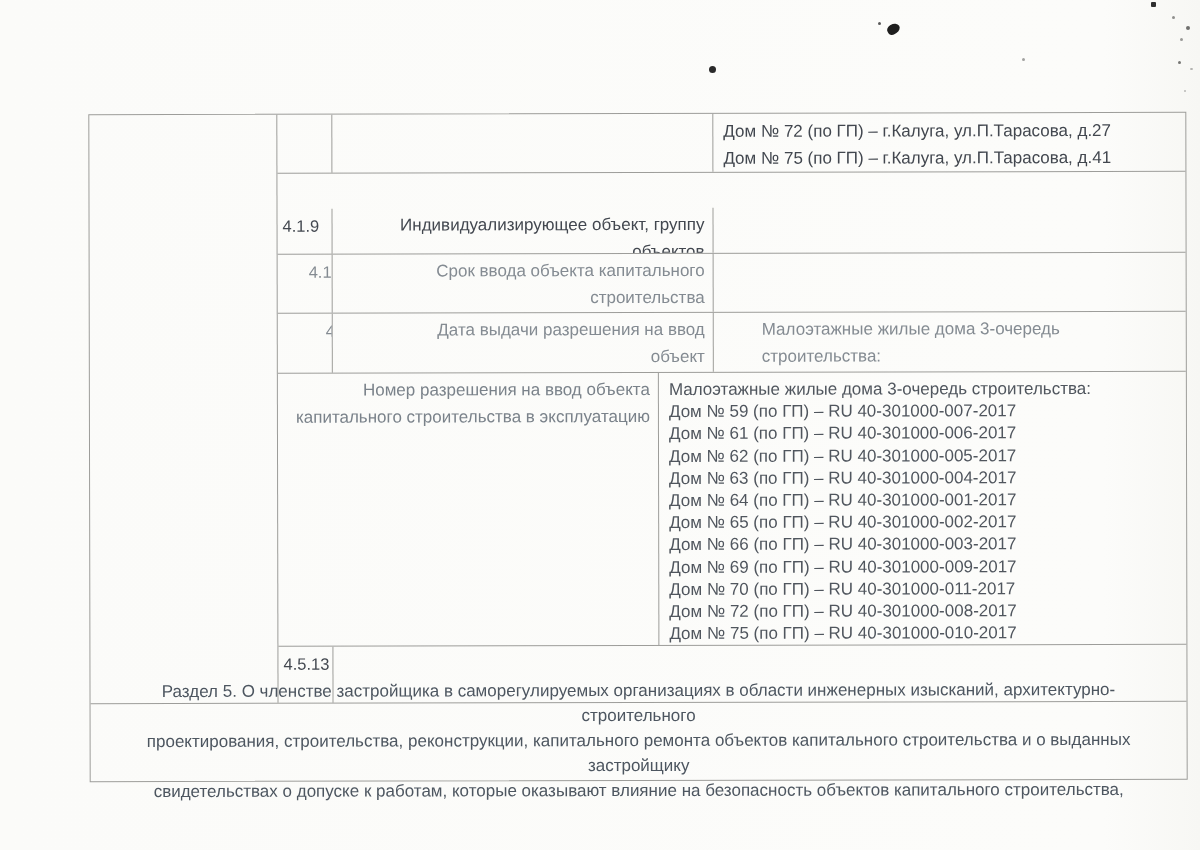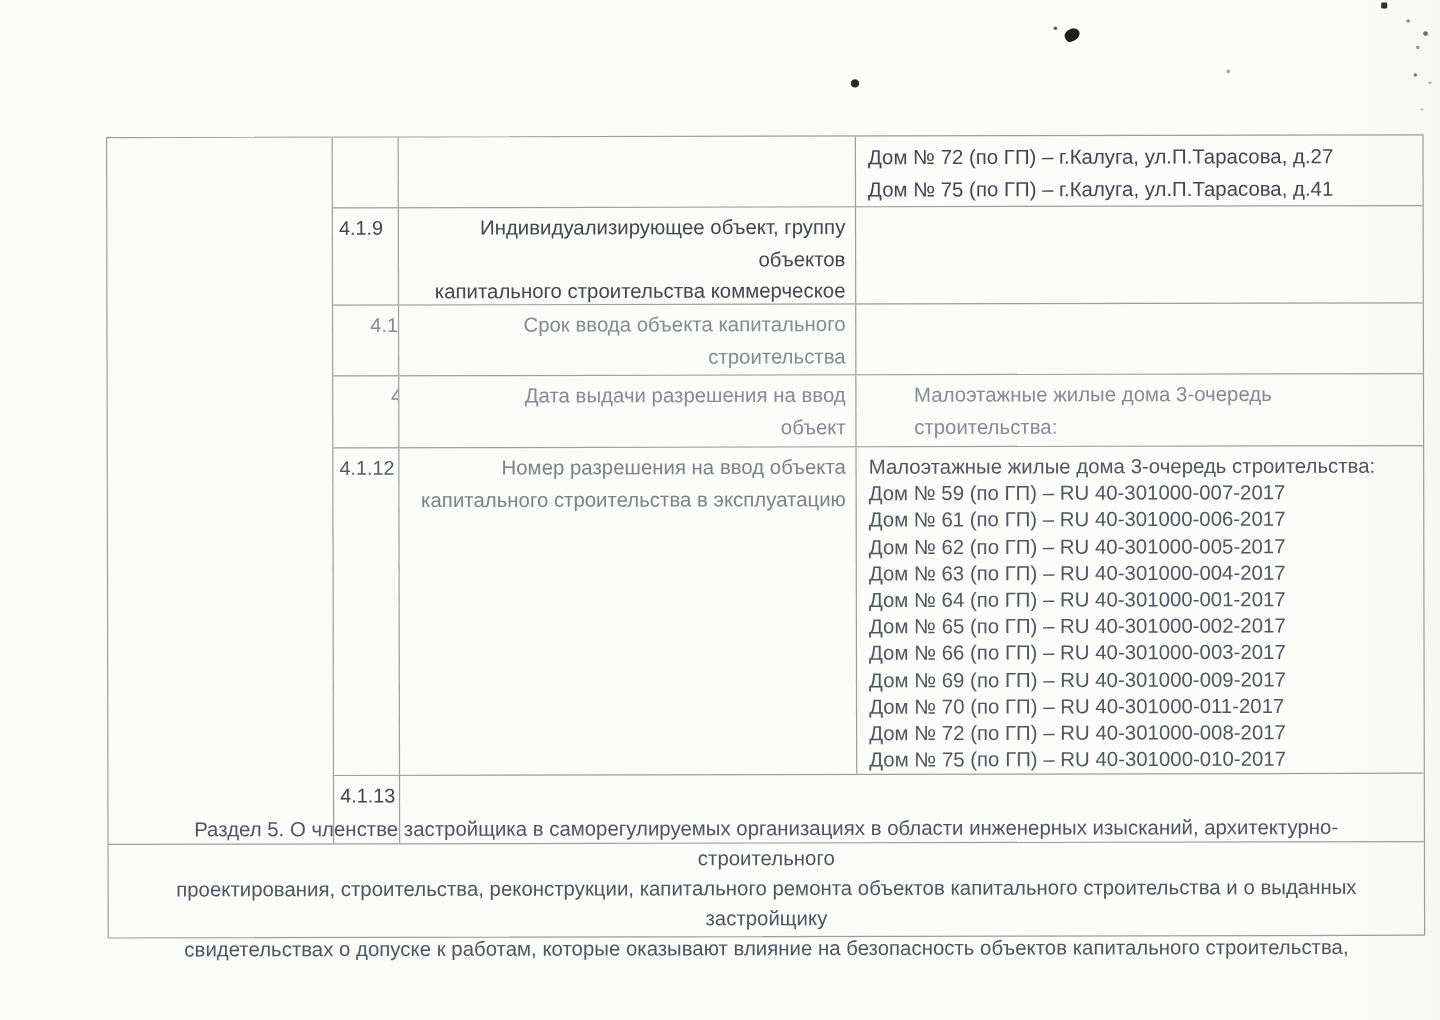--- a/index.html
+++ b/index.html
@@ -61,21 +61,21 @@
     width:381px;flex:none;
     padding:4px 8px 0 9px;
     border-right:1px solid var(--line);
     text-align:right;
   }
   .value{
     flex:1;
     padding:4px 8px 0 10px;
   }
   .r0 .value{padding-top:5px;color:var(--ink-dark);}
-  .r1 .num,.r1 .label{color:var(--ink-dark);}
+  .r1 .num,.r1 .label{color:var(--ink-dark);margin-top:35px;}
   .r1 .value{color:var(--ink-dark);}
   .r2 .num,.r2 .label,.r2 .value{color:var(--ink-light);padding-left:31px;}
   .r3 .num,.r3 .label,.r3 .value{color:var(--ink-light);padding-left:48px;}
   .r4 .num{color:var(--ink-mid);}
   .r4 .label{color:#7a828a;}
   .r4 .value{color:#50565e;line-height:22.2px;padding-top:6px;}
   .r5 .num,.r5 .label{color:var(--ink-dark);}
   .r5 .value{color:#60666e;}
   
   .footer-cell{
@@ -147,39 +147,38 @@
 
         <div class="trow r3">
           <div class="cell num">4.1.11</div>
           <div class="cell label">Дата выдачи разрешения на ввод объект
 капитального строительства в эксплуатацию</div>
           <div class="cell value">Малоэтажные жилые дома 3-очередь строительства:
 № 59, 61-66, 69, 70, 72, 75 по ГП – 09.01.2017г.</div>
         </div>
 
         <div class="trow r4">
-          <div class="cell num">4.1.12</div>
           <div class="cell label">Номер разрешения на ввод объекта
 капитального строительства в эксплуатацию</div>
           <div class="cell value">Малоэтажные жилые дома 3-очередь строительства:
 Дом № 59 (по ГП) – RU 40-301000-007-2017
 Дом № 61 (по ГП) – RU 40-301000-006-2017
 Дом № 62 (по ГП) – RU 40-301000-005-2017
 Дом № 63 (по ГП) – RU 40-301000-004-2017
 Дом № 64 (по ГП) – RU 40-301000-001-2017
 Дом № 65 (по ГП) – RU 40-301000-002-2017
 Дом № 66 (по ГП) – RU 40-301000-003-2017
 Дом № 69 (по ГП) – RU 40-301000-009-2017
 Дом № 70 (по ГП) – RU 40-301000-011-2017
 Дом № 72 (по ГП) – RU 40-301000-008-2017
 Дом № 75 (по ГП) – RU 40-301000-010-2017</div>
         </div>
 
         <div class="trow r5 last">
-          <div class="cell num">4.1.13</div>
+          <div class="cell num">4.5.13</div>
         </div>
 
       </div>
     </div>
 
     <div class="footer-cell">Раздел 5. О членстве застройщика в саморегулируемых организациях в области инженерных изысканий, архитектурно-строительного
 проектирования, строительства, реконструкции, капитального ремонта объектов капитального строительства и о выданных застройщику
 свидетельствах о допуске к работам, которые оказывают влияние на безопасность объектов капитального строительства,</div>
   </div>
 

